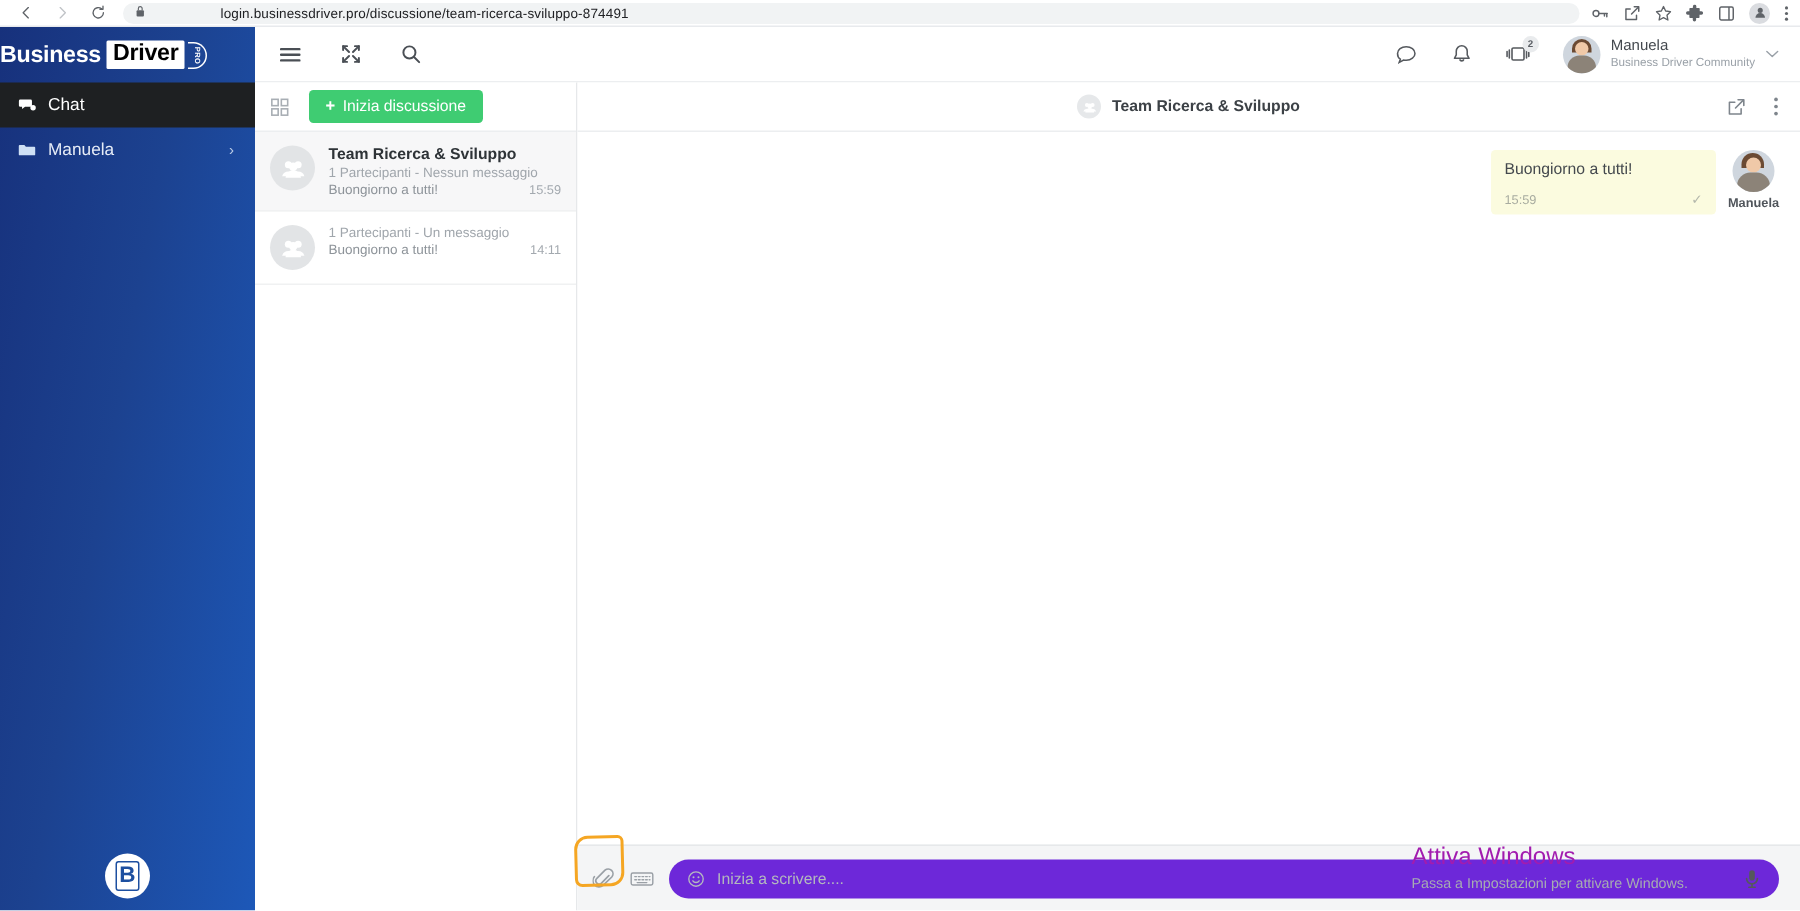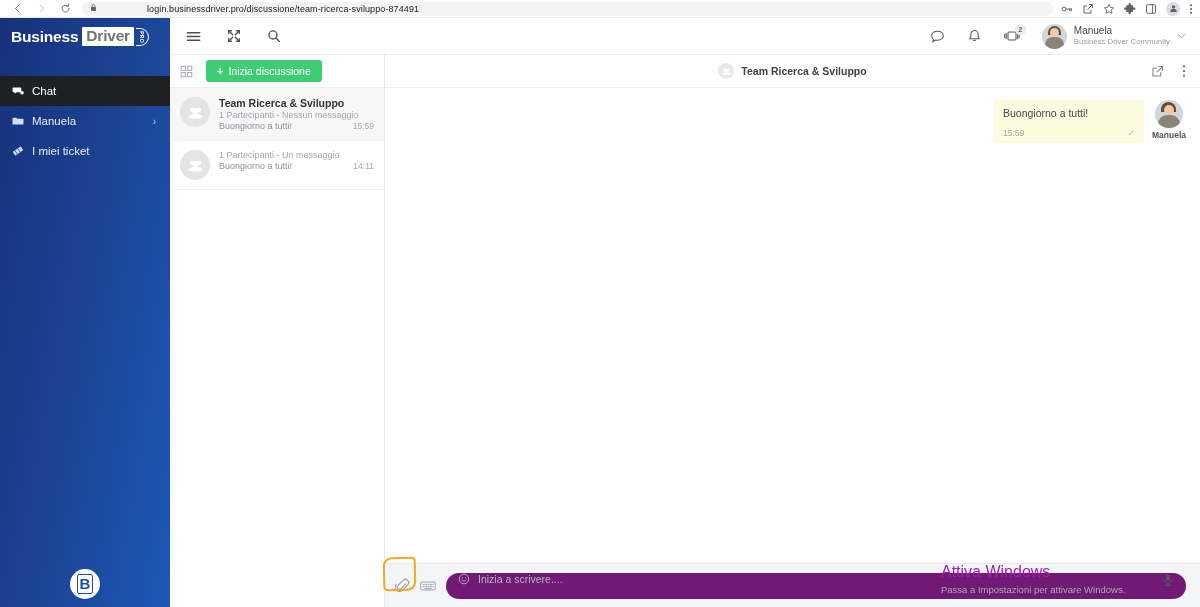--- a/index.html
+++ b/index.html
@@ -40,45 +40,45 @@
   
   .app-body { position: absolute; left: 0; top: 18px; width: 1200px; height: 589px; background: #fff; }
 
   
   .sidebar {
     position: absolute; left: 0; top: 0; width: 170px; height: 589px;
     background: linear-gradient(100deg, #17317c 0%, #1c4290 45%, #1d58b8 100%);
     color: #fff;
   }
   .logo-wrap {
-    height: 37px; display: flex; align-items: center; padding-left: 11px;
+    height: 37px; display: flex; align-items: center; 
   }
   .logo {
     display: flex; align-items: center; font-size: 15.5px; font-weight: bold;
     letter-spacing: -.2px;
   }
   .logo .w1 { color: #ffffff; }
   .logo .w2 {
-    background: #ffffff; color: #737373; padding: 0px 4px 1px 4px;
+    background: #ffffff; color: #000000; padding: 0px 4px 1px 4px;
     margin-left: 4px; border-radius: 1px;
   }
   .logo .pro {
     margin-left: 2px; border: 1.5px solid #fff; border-left: none;
     border-radius: 0 12px 12px 0; height: 18px; width: 13px;
     display: flex; align-items: center; justify-content: center;
   }
   .logo .pro span {
     font-size: 5px; font-weight: bold; color: #fff;
     transform: rotate(90deg); letter-spacing: .3px;
   }
   .nav-item {
     height: 30px; display: flex; align-items: center; padding-left: 12px;
     font-size: 11.5px; color: #e6ecf7; cursor: pointer; position: relative;
   }
-  .nav-item.active { background: #1e2022; color: #fff; margin-top: 21px; }
+  .nav-item.active { background: #1e2022; color: #fff; }
   .nav-item .ni-icon {
     width: 17px; display: flex; align-items: center; color: #cfe0f5; font-size: 11px;
   }
   .nav-item.active .ni-icon { color: #ffffff; }
   .nav-item .ni-label { margin-left: 3px; }
   .nav-item .ni-chev { position: absolute; right: 14px; font-size: 10px; color: #b9cbe6; }
   .brand-badge {
     position: absolute; left: 0; right: 0; bottom: 8px;
     display: flex; justify-content: center;
   }
@@ -222,22 +222,22 @@
   .msg-name { font-size: 8.5px; font-weight: bold; color: #50555b; margin-top: 2px; }
 
   
   .composer {
     height: 44px; background: #f4f5f6; border-top: 1px solid #e6e8ea;
     display: flex; align-items: center; padding: 0 14px 0 10px; gap: 10px;
     position: relative;
   }
   .comp-icon { color: #9aa0a6; display: flex; align-items: center; cursor: pointer; }
   .comp-input {
-    flex: 1; height: 26px; background: #701a75; border-radius: 14px;
-    display: flex; align-items: flex-start; padding: 0 12px; gap: 8px;
+    flex: 1; height: 26px; background: #6d28d9; border-radius: 14px;
+    display: flex; align-items: center; padding: 0 12px; gap: 8px;
     position: relative;
   }
   .comp-smiley { color: #b5babf; display: flex; }
   .comp-ph { font-size: 10.5px; color: #b3b8bd; }
   .comp-mic { color: #55585c; margin-left: auto; display: flex; cursor: pointer; }
 
   
   .annot {
     position: absolute; left: 383px; top: 539px; width: 33px; height: 34px;
     border: 2.4px solid #f5a623; border-radius: 9px 4px 9px 5px;
@@ -357,31 +357,20 @@
       <div class="nav-item">
         <span class="ni-icon">
           <svg width="12" height="12" viewBox="0 0 16 16">
               <path d="M1.5 3.6 h4.2 l1.3 1.5 h7.5 a.8 .8 0 0 1 .8 .8 v6 a.8 .8 0 0 1 -.8 .8 H1.5 a.8 .8 0 0 1 -.8-.8 V4.4 a.8 .8 0 0 1 .8-.8 Z" fill="currentColor"></path>
             </svg>
         </span>
         <span class="ni-label">Manuela</span>
         <span class="ni-chev">›</span>
       </div>
 
-      <div class="nav-item">
-        <span class="ni-icon">
-          <svg width="12" height="12" viewBox="0 0 16 16">
-              <g transform="rotate(-35 8 8)">
-                <rect x="1.5" y="5" width="13" height="6" rx="1" fill="currentColor"></rect>
-                <path d="M5 5 V11 M9.5 5 V11" stroke="#1c4290" stroke-width="1"></path>
-              </g>
-            </svg>
-        </span>
-        <span class="ni-label">I miei ticket</span>
-      </div>
 
       <div class="brand-badge">
         <div class="circ">
           <span class="bmark">B</span>
         </div>
       </div>
     </div>
 
     <div class="topbar">
       <div class="tb-left">

